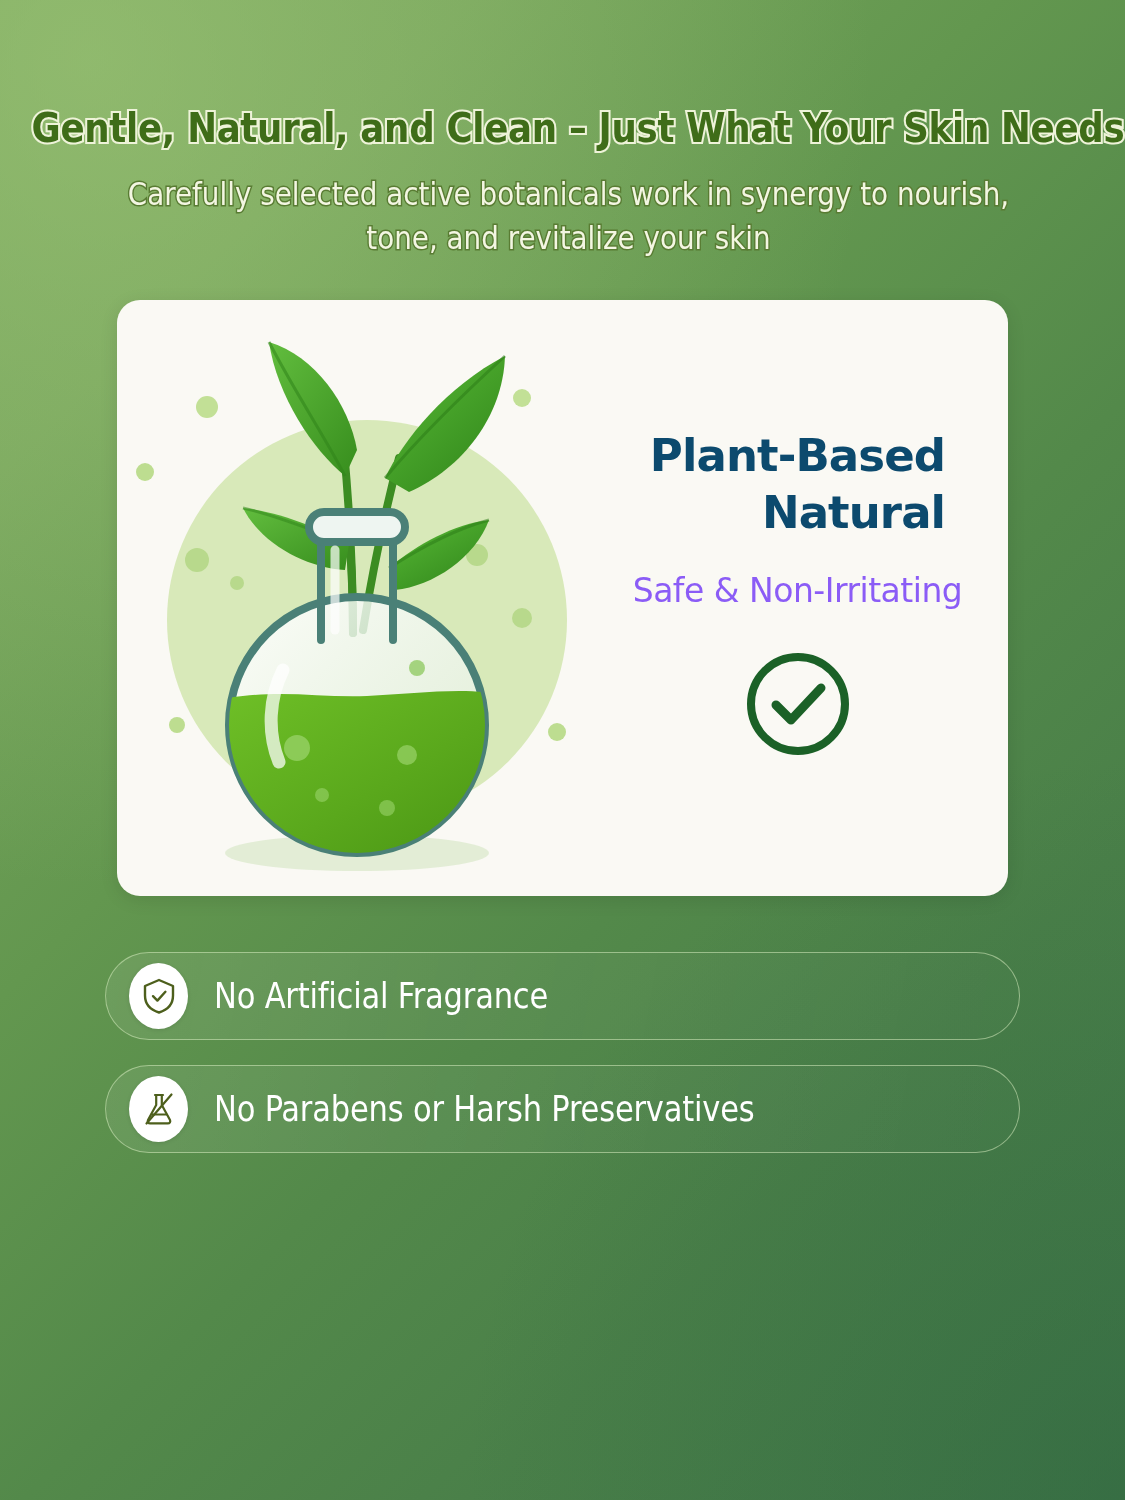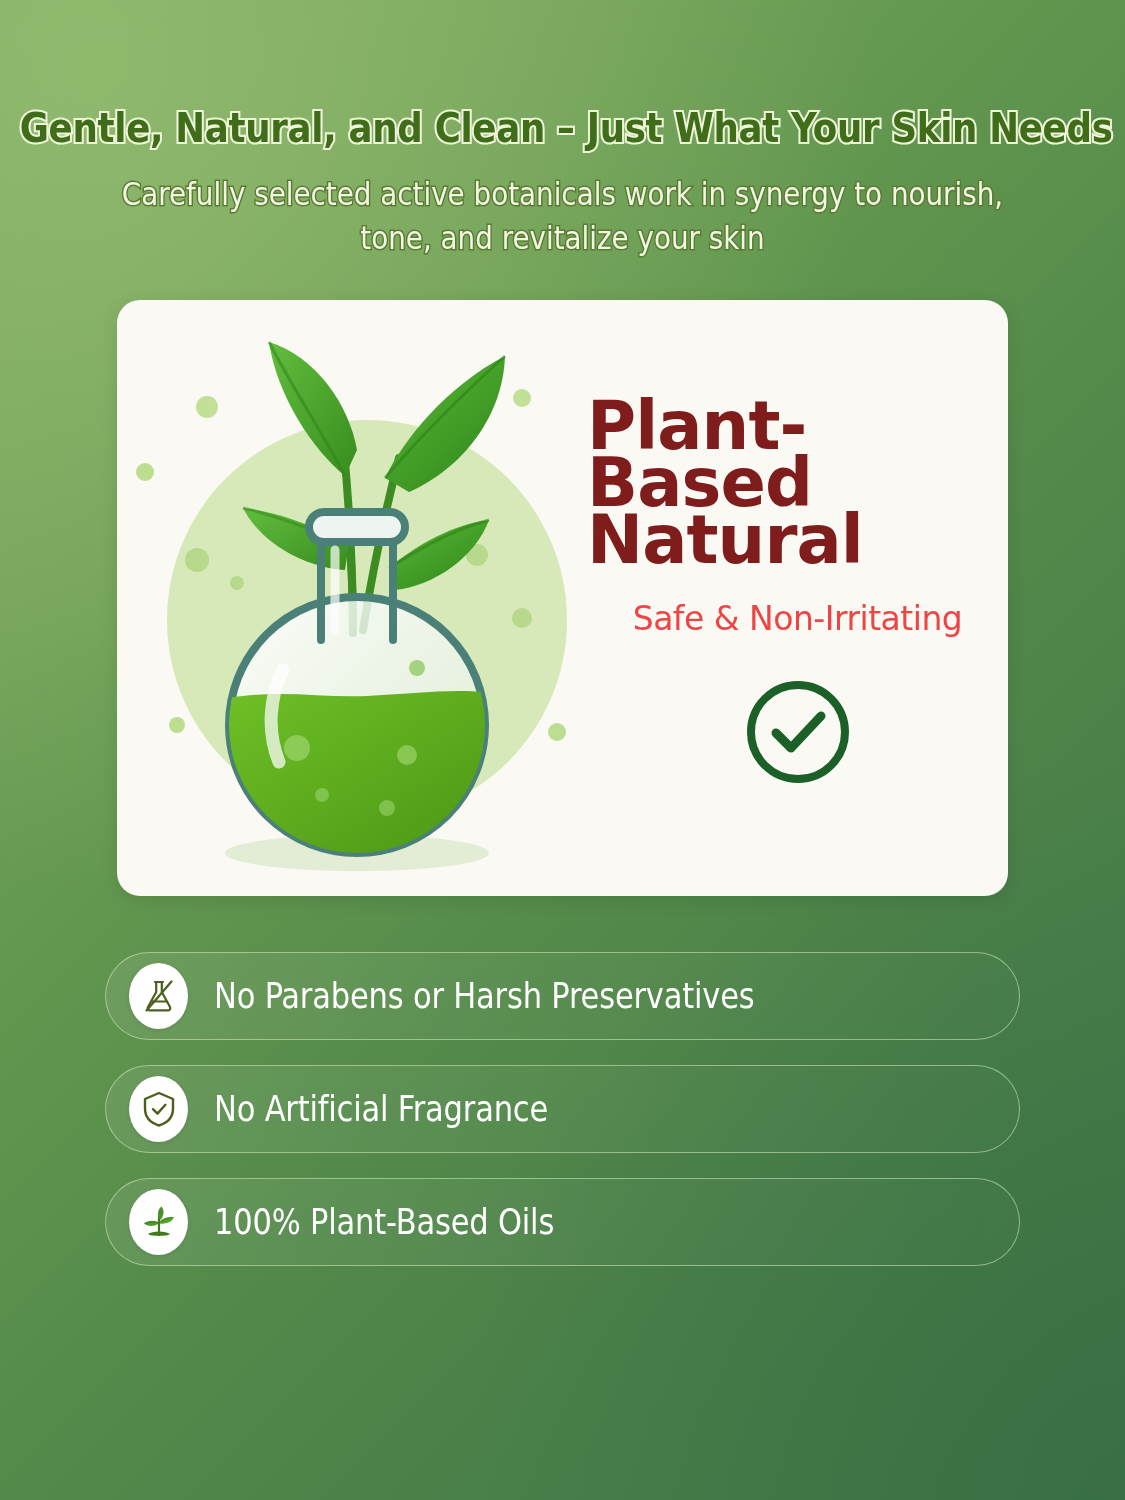--- a/index.html
+++ b/index.html
@@ -31,21 +31,21 @@
     pointer-events:none;
   }
   #page::after{
     content:"";
     position:absolute; inset:0;
     background:radial-gradient(95% 80% at 100% 100%, rgba(40,92,58,.40) 0%, rgba(40,92,58,0) 62%);
     pointer-events:none;
   }
 
   
-  .header{ position:absolute; left:0; right:0; top:104px; text-align:center; z-index:4; }
+  .header{ position:absolute; left:0; right:0; top:104px; text-align:center; z-index:4;padding-left:12px; }
 
   .headline{
     font-size:41px;
     font-weight:bold;
     letter-spacing:-0.3px;
     color:#3f6d19;
     -webkit-text-stroke:4.2px #eef3d9;
     paint-order:stroke fill;
     font-family:"DejaVu Sans Condensed","Liberation Sans", sans-serif;
     transform:scaleX(0.965);
@@ -83,34 +83,34 @@
     width:470px; height:596px;
   }
   .hero-text{
     position:absolute; left:470px; top:0;
     width:421px; height:596px;
     display:flex; flex-direction:column;
     align-items:center; justify-content:center;
     padding-bottom:6px;
   }
   .pb-title{
-    font-size:67px;
+    font-size:45px;
     line-height:57px;
     font-weight:bold;
-    color:#7f1d1d;
-    text-align:left;
+    color:#0c4a6e;
+    text-align:right;
     letter-spacing:-0.9px;
     font-family:"DejaVu Sans","Liberation Sans", sans-serif;
   }
   .pb-title .t2{ display:block; }
   .pb-sub{
     margin-top:30px;
     font-size:33px;
     font-weight:normal;
-    color:#ef4444;
+    color:#8b5cf6;
     text-align:right;
     letter-spacing:-0.5px;
     font-family:"DejaVu Sans","Liberation Sans", sans-serif;
   }
   .pb-check{ margin-top:38px; }
 
   
   .features{
     position:absolute;
     left:105px; top:952px;
@@ -258,58 +258,39 @@
         </svg>
       </div>
     </div>
   </div>
 
   <div class="features">
 
     <div class="pill">
       <span class="pill-icon">
         <svg width="40" height="40" viewBox="0 0 40 40" xmlns="http://www.w3.org/2000/svg">
+          <g fill="none" stroke="#4d5f1c" stroke-width="2.4" stroke-linecap="round" stroke-linejoin="round">
+            <path d="M20 4 L34 10 L34 19.5 C34 28.2 28.2 34 20 36.5 C11.8 34 6 28.2 6 19.5 L6 10 Z"></path>
+            <path d="M14 20.2 L18.4 24.6 L26.4 15.8"></path>
+          </g>
+        </svg>
+      </span>
+      <span class="pill-label">No Artificial Fragrance</span>
+    </div>
+
+    <div class="pill">
+      <span class="pill-icon">
+        <svg width="40" height="40" viewBox="0 0 40 40" xmlns="http://www.w3.org/2000/svg">
           <g fill="none" stroke="#4d5f1c" stroke-width="2.2" stroke-linecap="round" stroke-linejoin="round">
             <path d="M16 6 L24 6"></path>
             <path d="M17.2 6 L17.2 16 L9 31 C8.2 32.6 9.3 34.4 11.1 34.4 L28.9 34.4 C30.7 34.4 31.8 32.6 31 31 L22.8 16 L22.8 6"></path>
             <path d="M12.6 25.5 L27.4 25.5"></path>
             <path d="M7.5 34.5 L32.5 5.5"></path>
           </g>
         </svg>
       </span>
       <span class="pill-label">No Parabens or Harsh Preservatives</span>
     </div>
 
-    <div class="pill">
-      <span class="pill-icon">
-        <svg width="40" height="40" viewBox="0 0 40 40" xmlns="http://www.w3.org/2000/svg">
-          <g fill="none" stroke="#4d5f1c" stroke-width="2.4" stroke-linecap="round" stroke-linejoin="round">
-            <path d="M20 4 L34 10 L34 19.5 C34 28.2 28.2 34 20 36.5 C11.8 34 6 28.2 6 19.5 L6 10 Z"></path>
-            <path d="M14 20.2 L18.4 24.6 L26.4 15.8"></path>
-          </g>
-        </svg>
-      </span>
-      <span class="pill-label">No Artificial Fragrance</span>
-    </div>
-
-    <div class="pill">
-      <span class="pill-icon">
-        <svg width="42" height="42" viewBox="0 0 42 42" xmlns="http://www.w3.org/2000/svg">
-
-          <path d="M10 33 C 14 29.5, 28 29.5, 32 33 C 30 35.5, 12 35.5, 10 33 Z" fill="#3f7a1e"></path>
-
-          <path d="M21 32 L21 16" fill="none" stroke="#3f7a1e" stroke-width="2.2" stroke-linecap="round"></path>
-
-          <path d="M20 21 C 15 19, 9 19.5, 6 22.5 C 9.5 25.8, 16 25.5, 20 23 Z" fill="#4f9a2a"></path>
-          <path d="M20 21.8 C 15.5 20.8, 10 21, 6.6 22.6" fill="none" stroke="#2f7017" stroke-width="1" opacity=".6"></path>
-
-          <path d="M22 20 C 26 16.5, 32 15, 36 16.5 C 34 21, 27 23.5, 22 22.5 Z" fill="#53a52d"></path>
-          <path d="M22.6 20.9 C 26.6 18.2, 31.5 16.6, 35.4 16.6" fill="none" stroke="#2f7017" stroke-width="1" opacity=".6"></path>
-
-          <path d="M21 18 C 19 13, 20 8, 23.5 5.5 C 26.5 9, 26 15, 22.6 18.6 Z" fill="#47912a"></path>
-        </svg>
-      </span>
-      <span class="pill-label">100% Plant-Based Oils</span>
-    </div>
 
 
   </div>
 </div>
 
 </body></html>

